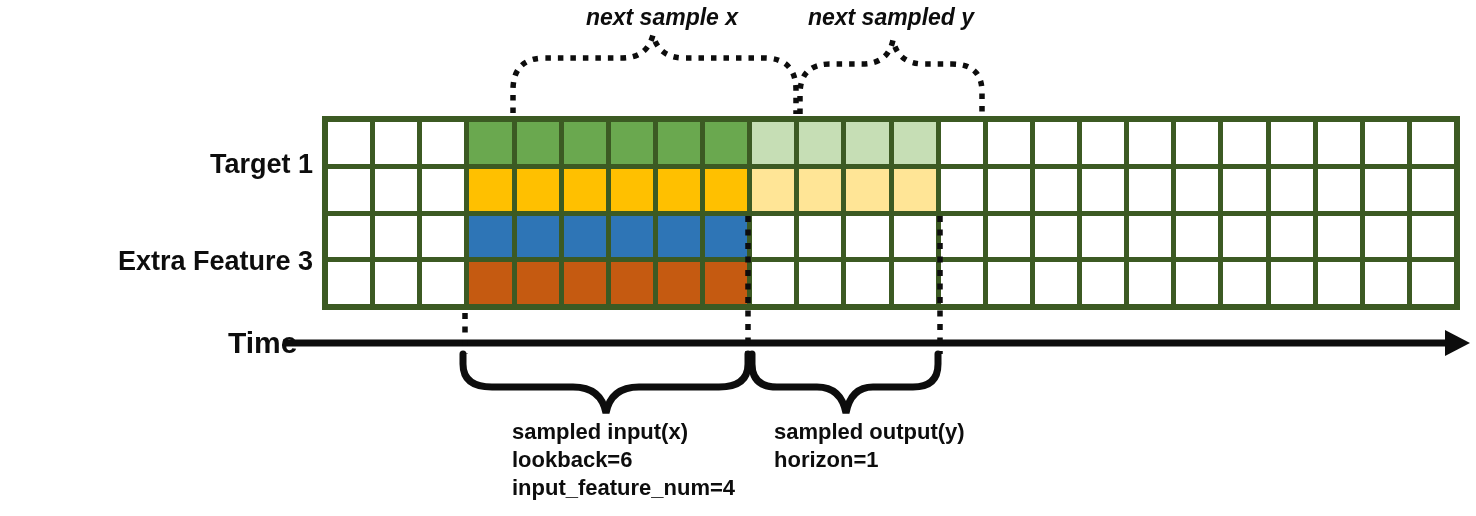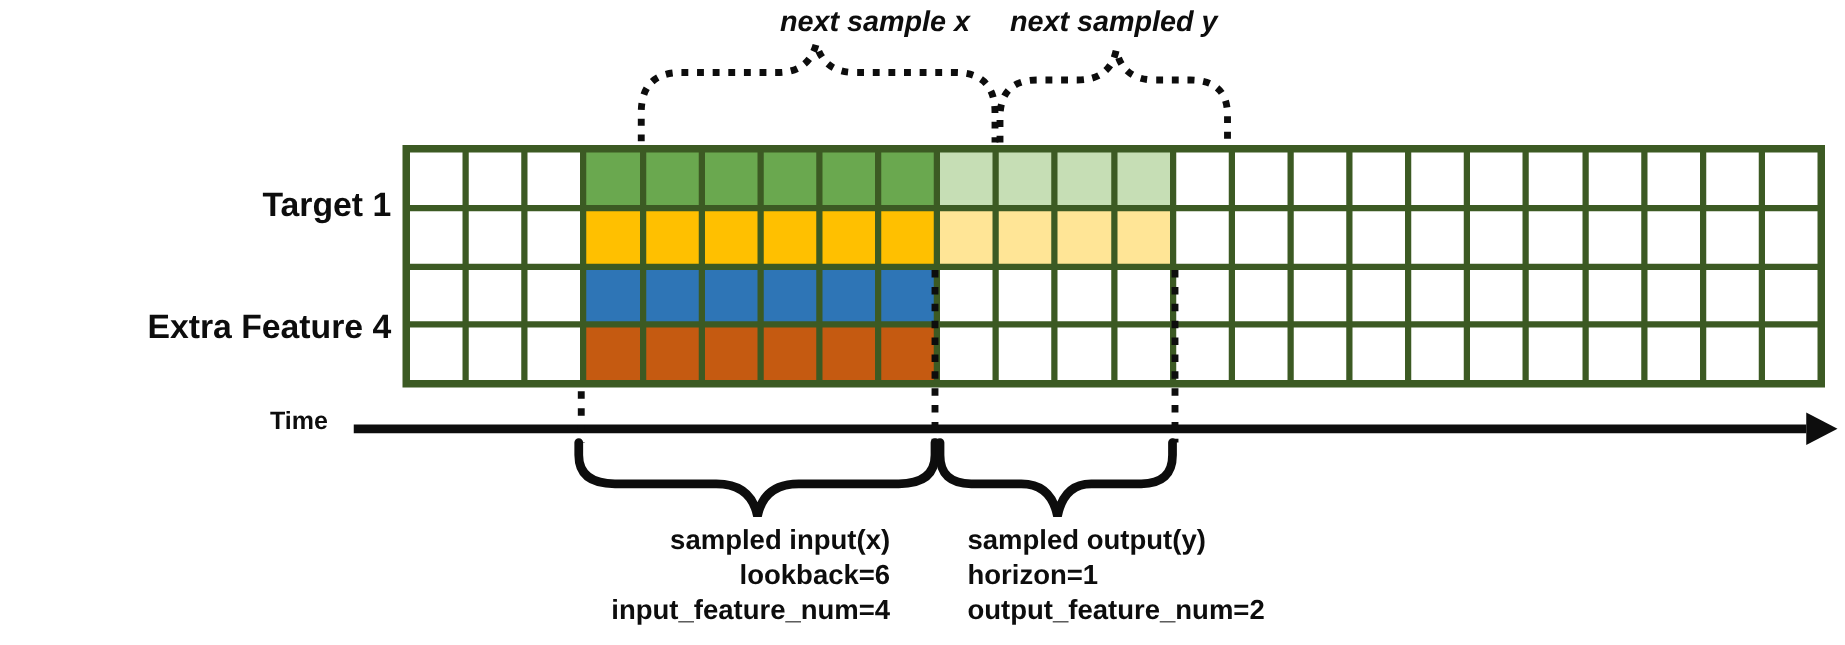--- a/index.html
+++ b/index.html
@@ -7,58 +7,58 @@
     position:relative;width:1476px;height:516px;background:#fff;overflow:hidden;
     font-family:"Liberation Sans",sans-serif;color:#0d0d0d;
   }
   .title{
     position:absolute;left:8px;top:4px;font-size:29px;font-weight:bold;letter-spacing:.2px;
   }
   .next-label{
     position:absolute;top:4px;font-size:23px;font-weight:bold;font-style:italic;
     transform:translateX(-50%);white-space:nowrap;
   }
-  .next-x{left:662px;margin-left:38px;}
+  .next-x{left:662px;}
   .next-y{left:891px;}
   .row-labels{
     position:absolute;left:0;top:116px;width:313px;height:194px;
     display:flex;flex-direction:column;
   }
   .row-label{
     flex:1;display:flex;align-items:center;justify-content:flex-end;
     font-size:27px;font-weight:bold;white-space:nowrap;
   }
   .grid{
     position:absolute;left:322px;top:116px;width:1138px;height:194px;
     display:grid;grid-template-columns:repeat(24,1fr);grid-auto-rows:1fr;
     gap:5px;padding:6px;box-sizing:border-box;
   }
   .cell{min-width:0;min-height:0;}
   .overlay{position:absolute;left:0;top:0;width:1476px;height:516px;pointer-events:none;}
   .time-label{
-    position:absolute;left:216px;top:326px;font-size:20px;font-weight:bold;
+    position:absolute;left:228px;top:326px;font-size:30px;font-weight:bold;
   }
   .sample-text{
     position:absolute;top:418px;font-size:22px;font-weight:bold;line-height:28px;white-space:nowrap;
   }
-  .sample-text-input{left:489px;text-align:right;}
+  .sample-text-input{left:512px;}
   .sample-text-output{left:774px;}
 </style>
 </head>
 <body>
 
 <div class="diagram">
 
 
   <div class="next-label next-x">next sample x</div>
   <div class="next-label next-y">next sampled y</div>
 
   <div class="row-labels">
       <div class="row-label">Target 1</div>
-      <div class="row-label">Extra Feature 4</div>
+      <div class="row-label">Extra Feature 3</div>
     </div>
 
   <div class="grid" style="background: rgb(60, 90, 35);">
       <div class="cell" style="background: rgb(255, 255, 255);"></div>
       <div class="cell" style="background: rgb(255, 255, 255);"></div>
       <div class="cell" style="background: rgb(255, 255, 255);"></div>
       <div class="cell" style="background: rgb(106, 168, 79);"></div>
       <div class="cell" style="background: rgb(106, 168, 79);"></div>
       <div class="cell" style="background: rgb(106, 168, 79);"></div>
       <div class="cell" style="background: rgb(106, 168, 79);"></div>
@@ -184,16 +184,15 @@
   <div class="time-label">Time</div>
 
   <div class="sample-text sample-text-input">
     <div>sampled input(x)</div>
     <div>lookback=6</div>
     <div>input_feature_num=4</div>
   </div>
   <div class="sample-text sample-text-output">
     <div>sampled output(y)</div>
     <div>horizon=1</div>
-    <div>output_feature_num=2</div>
   </div>
 
 </div>
 
 </body></html>

